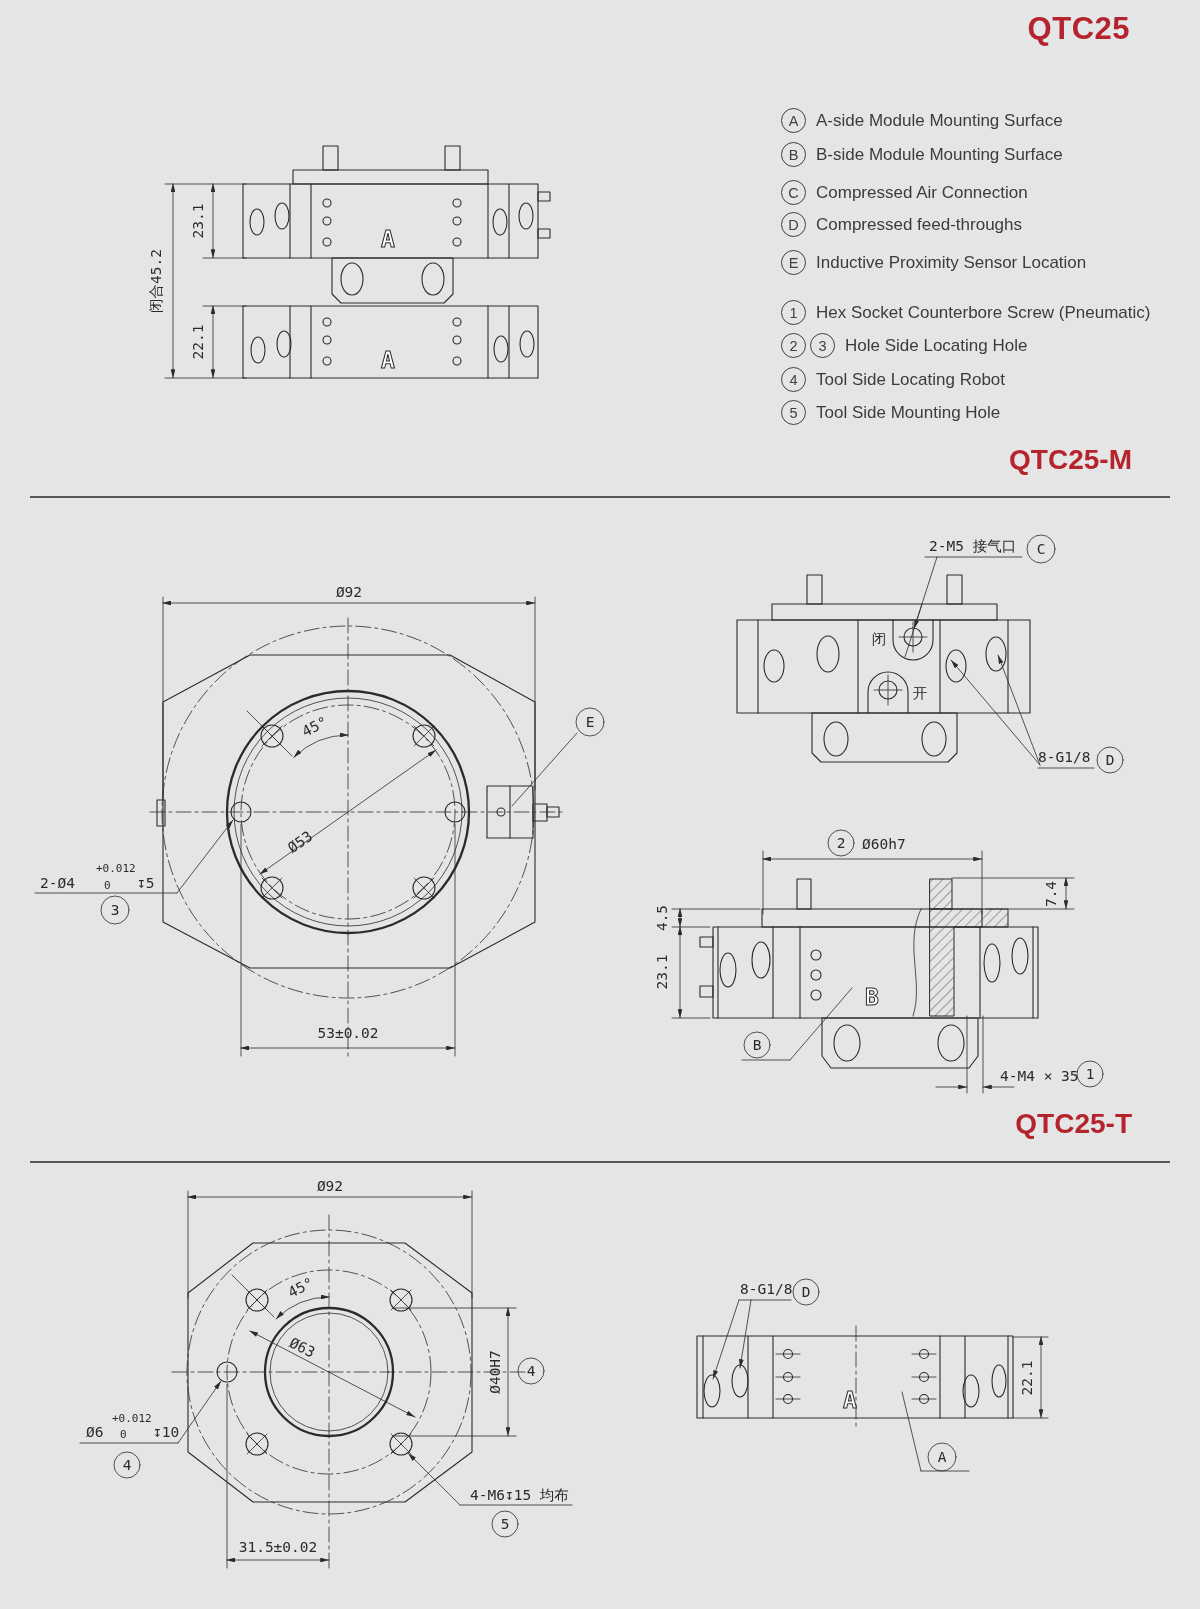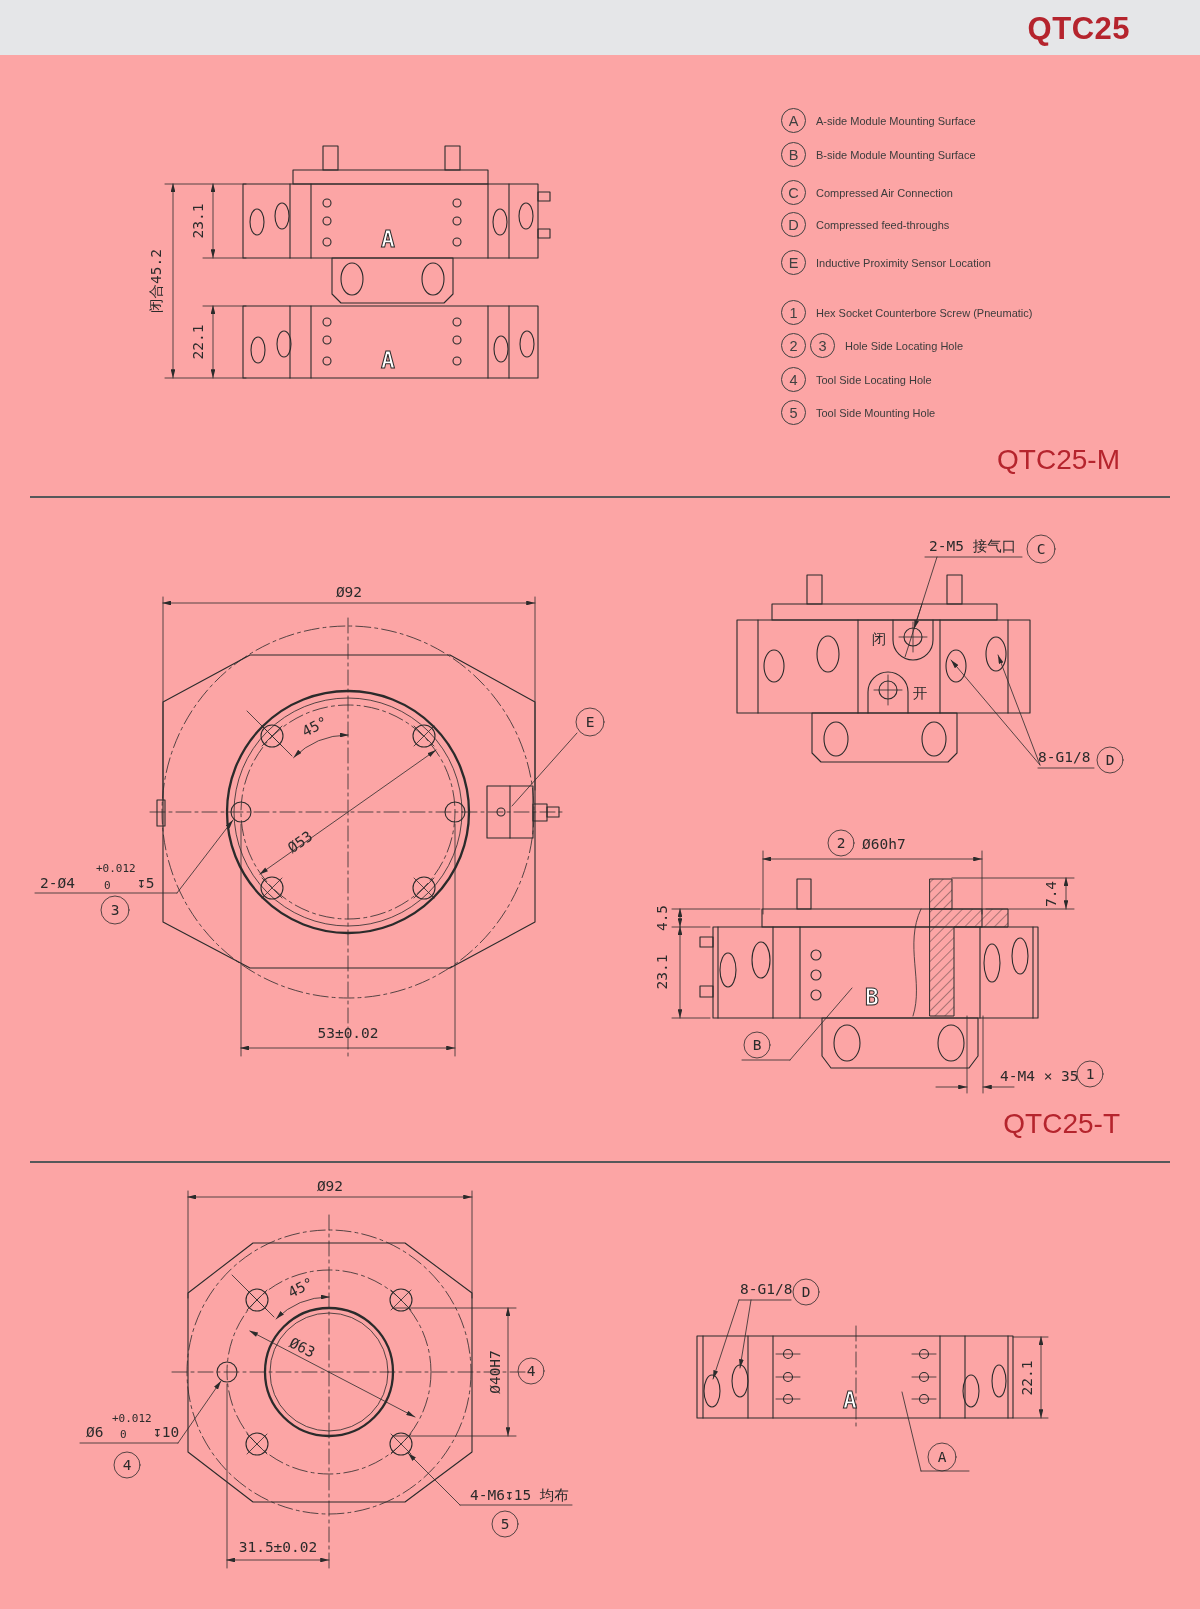--- a/index.html
+++ b/index.html
@@ -1,28 +1,28 @@
 <!DOCTYPE html>
 <html><head>
 <meta charset="utf-8">
 <style>
   html,body{margin:0;padding:0;background:#ffffff}
-  .page{position:relative;width:1200px;height:1609px;background:#fca5a5;font-family:"Liberation Sans",sans-serif;overflow:hidden}
+  .page{position:relative;width:1200px;height:1609px;background:#e5e5e5;font-family:"Liberation Sans",sans-serif;overflow:hidden}
   .band{position:absolute;left:0;top:0;width:1200px;height:55px;background:#e5e6e8}
   .title{position:absolute;top:11px;right:70px;font-size:31px;font-weight:800;color:#b5242d;letter-spacing:.5px}
-  .sec{position:absolute;right:80px;font-size:28px;font-weight:400;color:#b5242d}
+  .sec{position:absolute;right:68px;font-size:28px;font-weight:700;color:#b5242d}
   .sec.m{top:444px}
   .sec.t{top:1108px}
   .rule{position:absolute;left:30px;width:1140px;height:0;border-top:2px solid #55585a}
   .rule.m{top:496px}
   .rule.t{top:1161px}
   .lrow{position:absolute;left:781px;display:flex;align-items:center;gap:10px}
   .bub{flex:0 0 auto;width:25px;height:25px;border:1.5px solid #414141;border-radius:50%;display:flex;align-items:center;justify-content:center;font-size:14.5px;color:#414141;box-sizing:border-box}
   .bub2{margin-left:-6px}
-  .ltx{font-size:11px;color:#3c3c3c;white-space:nowrap}
+  .ltx{font-size:17px;color:#3c3c3c;white-space:nowrap}
   svg.draw{position:absolute;left:0;top:0}
   .s{fill:none;stroke:#2b2b2b;stroke-width:1.1;stroke-linecap:round;stroke-linejoin:round}
   .s2{stroke-width:2.3}
   .thin{stroke-width:.8}
   .cl{stroke-width:.8;stroke-dasharray:15 4 3 4}
   .dim{stroke-width:.8}
   .hat{fill:url(#hatch);stroke:#2b2b2b;stroke-width:1}
   text.cad{font-family:"DejaVu Sans Mono","DejaVu Sans",sans-serif;font-size:14.5px;fill:#2b2b2b}
   text.sm{font-size:11px}
   text.mid{text-anchor:middle}
@@ -61,21 +61,21 @@
       <span class="bub">1</span>
       <span class="ltx">Hex Socket Counterbore Screw (Pneumatic)</span>
     </div>
     <div class="lrow" style="top:333px">
       <span class="bub">2</span>
       <span class="bub bub2">3</span>
       <span class="ltx">Hole Side Locating Hole</span>
     </div>
     <div class="lrow" style="top:367px">
       <span class="bub">4</span>
-      <span class="ltx">Tool Side Locating Hole</span>
+      <span class="ltx">Tool Side Locating Robot</span>
     </div>
     <div class="lrow" style="top:400px">
       <span class="bub">5</span>
       <span class="ltx">Tool Side Mounting Hole</span>
     </div>
   </div>
 
   <div class="sec m">QTC25-M</div>
   <div class="rule m"></div>
   <div class="sec t">QTC25-T</div>

